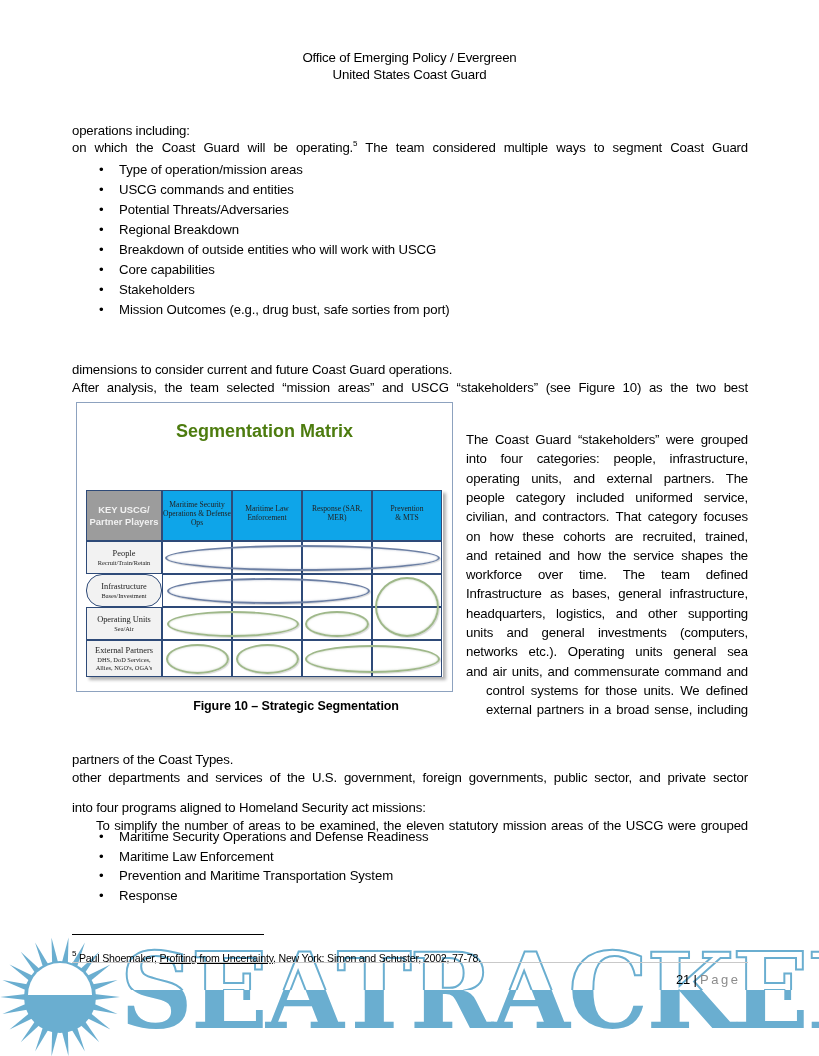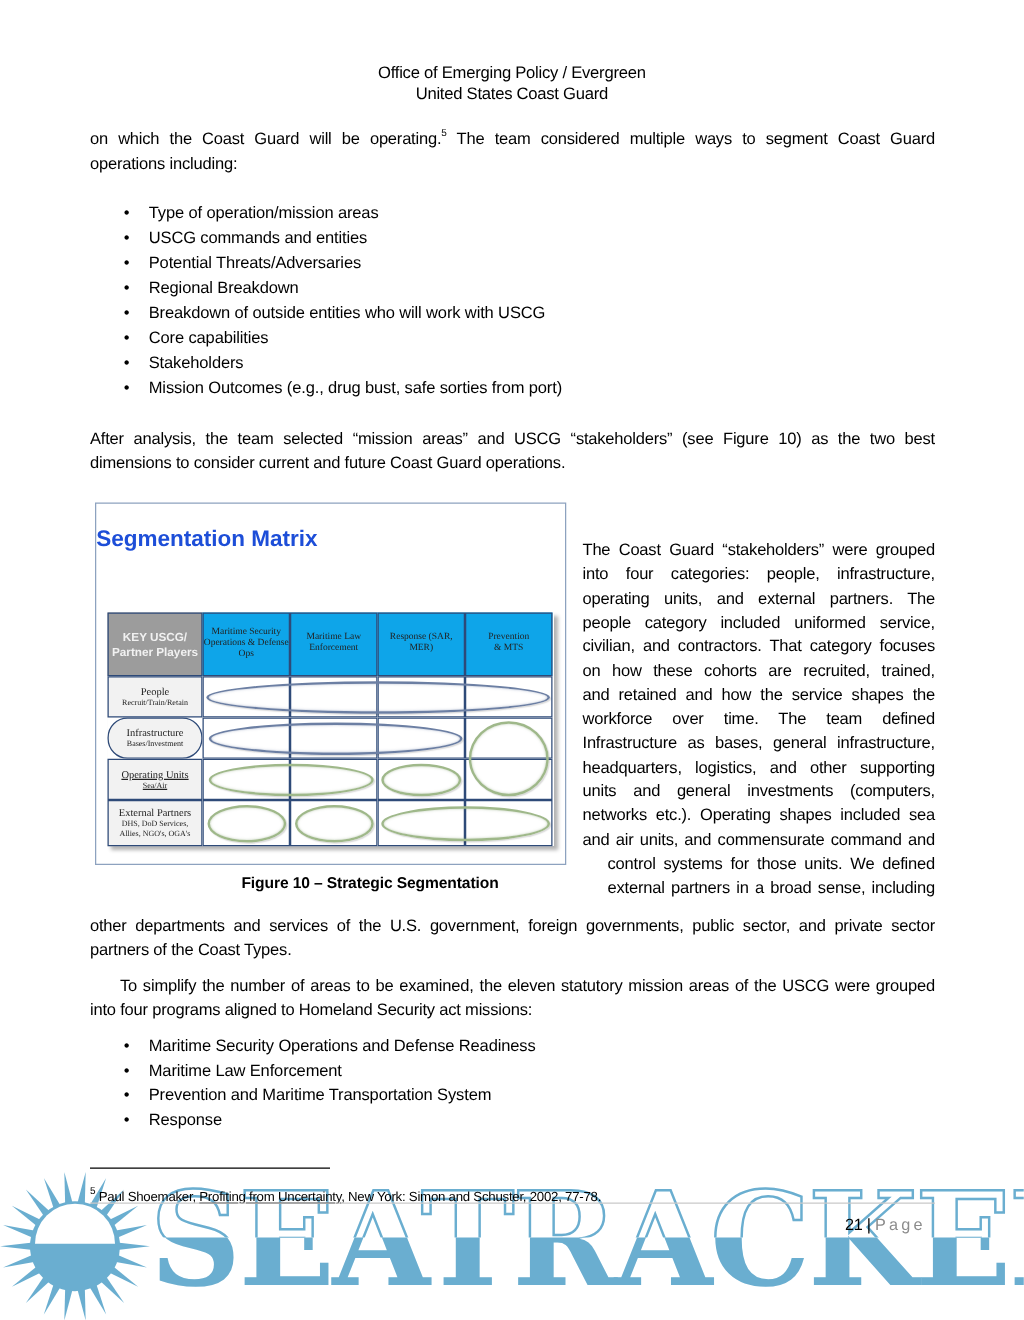--- a/index.html
+++ b/index.html
@@ -1,30 +1,30 @@
 <!DOCTYPE html>
 <html><head>
 <meta charset="utf-8">
 <style>
   html, body { margin: 0; padding: 0; background: #ffffff; }
   body { width: 819px; height: 1056px; position: relative; overflow: hidden;
          font-family: "Liberation Sans", sans-serif; color: #000; }
   .page { position: absolute; left: 0; top: 0; width: 819px; height: 1056px; }
   .hdr { position: absolute; left: 0; width: 819px; text-align: center; font-size: 13.3px; line-height: 16px; letter-spacing: -0.2px; }
   .txt { position: absolute; font-size: 13.2px; line-height: 19.5px; letter-spacing: -0.15px; }
-  .just { text-align: justify; text-align-last: justify; }
+  .just { text-align: justify; text-align-last: justify; margin-top: 37px; }
   sup { font-size: 8px; line-height: 0; vertical-align: 6px; }
   ul.blist { position: absolute; margin: 0; padding: 0; list-style: none; }
   ul.blist li { position: relative; padding-left: 47px; font-size: 13.2px; line-height: 20px; letter-spacing: -0.1px; }
   ul.blist li .b { position: absolute; left: 27px; top: 0; }
   ul.b2 li { line-height: 19.5px; }
 
   
   .fig { position: absolute; left: 76px; top: 402px; width: 377px; height: 290px; border: 1px solid #8da2bf; box-sizing: border-box; background: #fff; }
-  .fig-title { position: absolute; left: 0; top: 18px; width: 100%; text-align: left; font-weight: bold; font-size: 18px; color: #1d4ed8; }
+  .fig-title { position: absolute; left: 0; top: 18px; width: 100%; text-align: center; font-weight: bold; font-size: 18px; color: #4d7c0f; }
   .types-hdr { position: absolute; left: 162px; top: 464px; width: 281px; height: 26px; background: #2e5283; color: #fff; font-size: 10px; font-weight: bold; text-align: center; line-height: 26px; font-family: "Liberation Sans", sans-serif; box-shadow: 2px 2px 2px rgba(0,0,0,0.25); }
   .key-hdr { position: absolute; left: 86px; top: 490px; width: 76px; height: 51px; background: #9c9c9c; color: #f1f1f1; font-size: 9.4px; font-weight: bold; text-align: center; display: flex; align-items: center; justify-content: center; line-height: 12px; font-family: "Liberation Sans", sans-serif; border: 1px solid #2e4a78; box-sizing: border-box; }
   .col-hdr { position: absolute; top: 490px; height: 51px; width: 70px; background: #0ea5e9; border: 1px solid #2e4a78; box-sizing: border-box; font-size: 7.6px; line-height: 9px; text-align: center; padding-top: 13px; color: #222; font-family: "Liberation Serif", serif; }
   .row-hdr { position: absolute; left: 86px; width: 76px; background: #f2f2f2; border: 1px solid #2e4a78; box-sizing: border-box; text-align: center; display: flex; flex-direction: column; justify-content: center; font-family: "Liberation Serif", serif; color: #222; }
   .row-hdr .t { font-size: 8.4px; line-height: 10px; }
   .row-hdr .s { font-size: 6.4px; line-height: 8px; }
   .cell { position: absolute; width: 70px; background: #fff; border: 1px solid #2e4a78; box-sizing: border-box; }
   .grid-shadow { position: absolute; left: 86px; top: 490px; width: 357px; height: 187px; box-shadow: 3px 3px 3px rgba(0,0,0,0.3); }
   .oval { position: absolute; border-radius: 50%; box-sizing: border-box; }
   .oval.blue { border: 2px solid #6c7fa3; box-shadow: inset 0 0 2px rgba(100,120,160,0.5), 1px 1px 1px rgba(0,0,0,0.15); }
@@ -81,21 +81,21 @@
   <div class="col-hdr" style="left:372px; padding-left:14px; padding-right:14px;">Prevention &amp; MTS</div>
 
   <div class="row-hdr" style="top:541px; height:33px;">
       <div class="t">People</div>
       <div class="s">Recruit/Train/Retain</div>
     </div>
   <div class="row-hdr" style="top:574px; height:33px;border-radius:16px;">
       <div class="t">Infrastructure</div>
       <div class="s">Bases/Investment</div>
     </div>
-  <div class="row-hdr" style="top:607px; height:33px;text-decoration:underline;">
+  <div class="row-hdr" style="top:607px; height:33px;">
       <div class="t">Operating Units</div>
       <div class="s">Sea/Air</div>
     </div>
   <div class="row-hdr" style="top:640px; height:37px;">
       <div class="t">External Partners</div>
       <div class="s" style="padding:0 4px;">DHS, DoD Services, Allies, NGO's, OGA's</div>
     </div>
 
   <div class="cell" style="left:162px; top:541px; height:33px;"></div>
   <div class="cell" style="left:232px; top:541px; height:33px;"></div>
@@ -130,21 +130,21 @@
       <div class="txt" style="left: 466px; top: 449.3px; width: 282px; text-align: justify; text-align-last: justify;">into four categories: people, infrastructure,</div>
       <div class="txt" style="left: 466px; top: 468.6px; width: 282px; text-align: justify; text-align-last: justify;">operating units, and external partners.  The</div>
       <div class="txt" style="left: 466px; top: 487.9px; width: 282px; text-align: justify; text-align-last: justify;">people category included uniformed service,</div>
       <div class="txt" style="left: 466px; top: 507.2px; width: 282px; text-align: justify; text-align-last: justify;">civilian, and contractors. That category focuses</div>
       <div class="txt" style="left: 466px; top: 526.5px; width: 282px; text-align: justify; text-align-last: justify;">on how these cohorts are recruited, trained,</div>
       <div class="txt" style="left: 466px; top: 545.8px; width: 282px; text-align: justify; text-align-last: justify;">and retained and how the service shapes the</div>
       <div class="txt" style="left: 466px; top: 565.1px; width: 282px; text-align: justify; text-align-last: justify;">workforce over time.  The team defined</div>
       <div class="txt" style="left: 466px; top: 584.4px; width: 282px; text-align: justify; text-align-last: justify;">Infrastructure as bases, general infrastructure,</div>
       <div class="txt" style="left: 466px; top: 603.7px; width: 282px; text-align: justify; text-align-last: justify;">headquarters, logistics, and other supporting</div>
       <div class="txt" style="left: 466px; top: 623px; width: 282px; text-align: justify; text-align-last: justify;">units and general investments (computers,</div>
-      <div class="txt" style="left: 466px; top: 642.3px; width: 282px; text-align: justify; text-align-last: justify;">networks etc.).  Operating shapes included sea</div>
+      <div class="txt" style="left: 466px; top: 642.3px; width: 282px; text-align: justify; text-align-last: justify;">networks etc.).  Operating units general sea</div>
       <div class="txt" style="left: 466px; top: 661.6px; width: 282px; text-align: justify; text-align-last: justify;">and air units, and commensurate command and</div>
       <div class="txt" style="left: 486px; top: 680.9px; width: 262px; text-align: justify; text-align-last: justify;">control systems for those units. We defined</div>
       <div class="txt" style="left: 486px; top: 700.2px; width: 262px; text-align: justify; text-align-last: justify;">external partners in a broad sense, including</div>
     </div>
 
   <div class="txt just" style="left:72px; top:731px; width:676px;"> other departments and services of the U.S. government, foreign governments, public sector, and private sector</div>
   <div class="txt" style="left:72px; top:750px;">partners of the Coast Types.</div>
 
   <div class="txt just" style="left:96px; top:779px; width:652px;">To simplify the number of areas to be examined, the eleven statutory mission areas of the USCG were grouped</div>
   <div class="txt" style="left:72px; top:798px;">into four programs aligned to Homeland Security act missions:</div>

